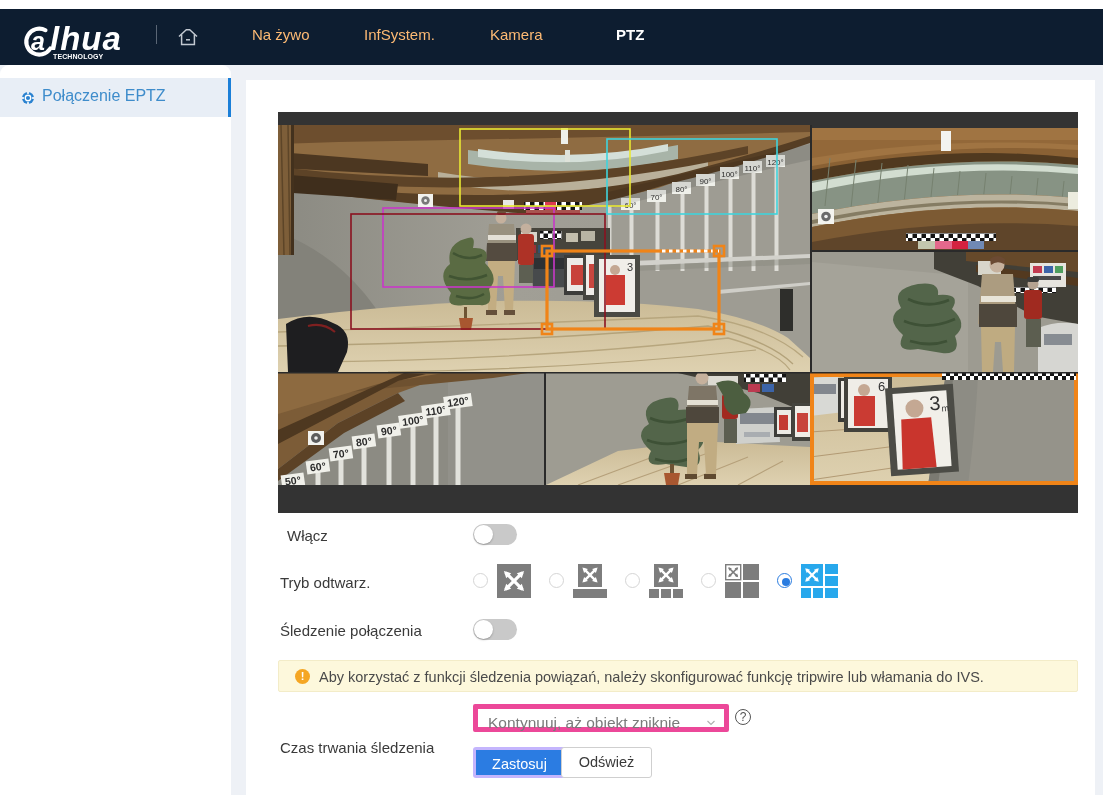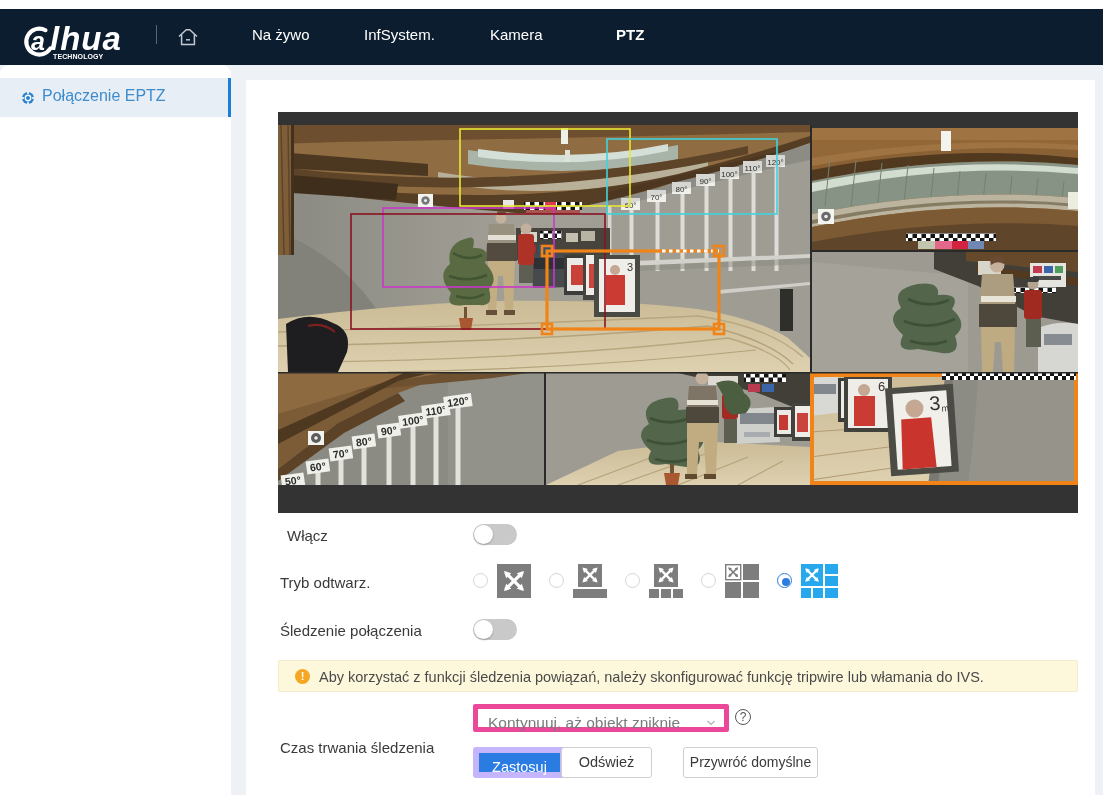--- a/index.html
+++ b/index.html
@@ -3,40 +3,40 @@
 <meta charset="utf-8">
 <style>
   * { margin:0; padding:0; box-sizing:border-box; }
   html,body { width:1103px; height:795px; overflow:hidden; background:#eef1f6;
     font-family:"Liberation Sans", sans-serif; }
   .topwhite { position:absolute; left:0; top:0; width:1103px; height:9px; background:#ffffff; }
   .navbar { position:absolute; left:0; top:9px; width:1103px; height:56px; background:#0d1d30; }
   .logo { position:absolute; left:12px; top:3px; }
   .navdiv { position:absolute; left:156px; top:16px; width:1px; height:19px; background:#5a6675; }
   .homeicon { position:absolute; left:177px; top:17px; }
-  .navitem { position:absolute; top:0; height:56px; line-height:51px; color:#ffffff; font-size:15px; }
+  .navitem { position:absolute; top:0; height:56px; line-height:51px; color:#fdba74; font-size:15px; }
   .navitem.active { color:#ffffff; font-weight:bold; }
   .sidebar { position:absolute; left:0; top:65px; width:231px; height:742px; background:#ffffff;border-radius:9px; }
   .siderow { position:absolute; left:0; top:13px; width:231px; height:39px; background:#e8eef6; border-right:3px solid #1b7fd8; }
   .siderow .txt { position:absolute; left:42px; top:9px; font-size:16px; color:#3e8ccb; }
   .card { position:absolute; left:246px; top:80px; width:849px; height:715px; background:#ffffff; }
   .montage { position:absolute; left:32px; top:32px; width:800px; height:401px; background:#333333; }
   .label { position:absolute; left:34px; font-size:15px; color:#3a3a3a; }
   .ctrl { position:absolute; left:227px; }
   .toggle { position:absolute; width:44px; height:21px; background:#c9c9c9; border-radius:11px; }
   .toggle .knob { position:absolute; left:1px; top:1px; width:19px; height:19px; background:#ffffff; border-radius:50%; box-shadow:0 1px 2px rgba(0,0,0,0.25); }
   .warn { position:absolute; left:32px; top:580px; width:800px; height:32px; background:#fdf8dc; border:1px solid #f3ecc8; border-radius:2px; }
   .warn .dot { position:absolute; left:16px; top:8px; width:15px; height:15px; border-radius:50%; background:#f5a623; color:#fff; font-size:11px; font-weight:bold; text-align:center; line-height:15px; }
   .warn .wtxt { position:absolute; left:40px; top:8px; font-size:14.5px; color:#4a4a4a; }
   .dropdown { position:absolute; left:227px; top:624px; width:256px; height:28px; border:5px solid #ec4899; border-radius:2px; background:#fff; }
   .dropdown .dtxt { position:absolute; left:10px; top:5px; font-size:15.5px; color:#7a7a7a; }
   .dropdown .chev { position:absolute; right:9px; top:10px; width:8px; height:8px; }
   .qmark { position:absolute; left:489px; top:629px; width:16px; height:16px; border:1.5px solid #555; border-radius:50%; color:#555; font-size:12px; text-align:center; line-height:15px; }
   .btn { position:absolute; top:667px; height:31px; border-radius:3px; font-size:14.5px; text-align:center; }
-  .btn.blue { background:#2b7ce2; color:#fff; border:6px solid #c4b5fd; }
+  .btn.blue { background:#2b7ce2; color:#fff; border:3px solid #c4b5fd; }
   .btn.white { background:#fff; color:#3a3a3a; border:1px solid #cfcfcf; }
 </style>
 </head>
 <body>
 <div class="topwhite"></div>
 <div class="navbar">
   <div class="logo">
     <svg width="132" height="48" viewBox="0 0 132 48">
       <g fill="#ffffff">
         <path d="M33.5 18.2 A13 13 0 1 0 38.3 36.5" fill="none" stroke="#ffffff" stroke-width="4.1" stroke-linecap="round"></path>
@@ -495,14 +495,13 @@
   <div class="label" style="top:659px;">Czas trwania śledzenia</div>
   <div class="dropdown">
     <div class="dtxt">Kontynuuj, aż obiekt zniknie</div>
     <svg class="chev" viewBox="0 0 8 8">
         <path d="M0.5 2 L4 5.5 L7.5 2" stroke="#b0b0b0" stroke-width="1.2" fill="none"></path>
       </svg>
   </div>
   <div class="qmark">?</div>
   <div class="btn blue" style="left:227px; width:93px; line-height:29px;">Zastosuj</div>
   <div class="btn white" style="left:315px; width:91px; line-height:29px;">Odśwież</div>
-  <div class="btn white" style="left:437px; width:135px; line-height:29px; font-size:14px;">Przywróć domyślne</div>
 </div>
 
 </body></html>

